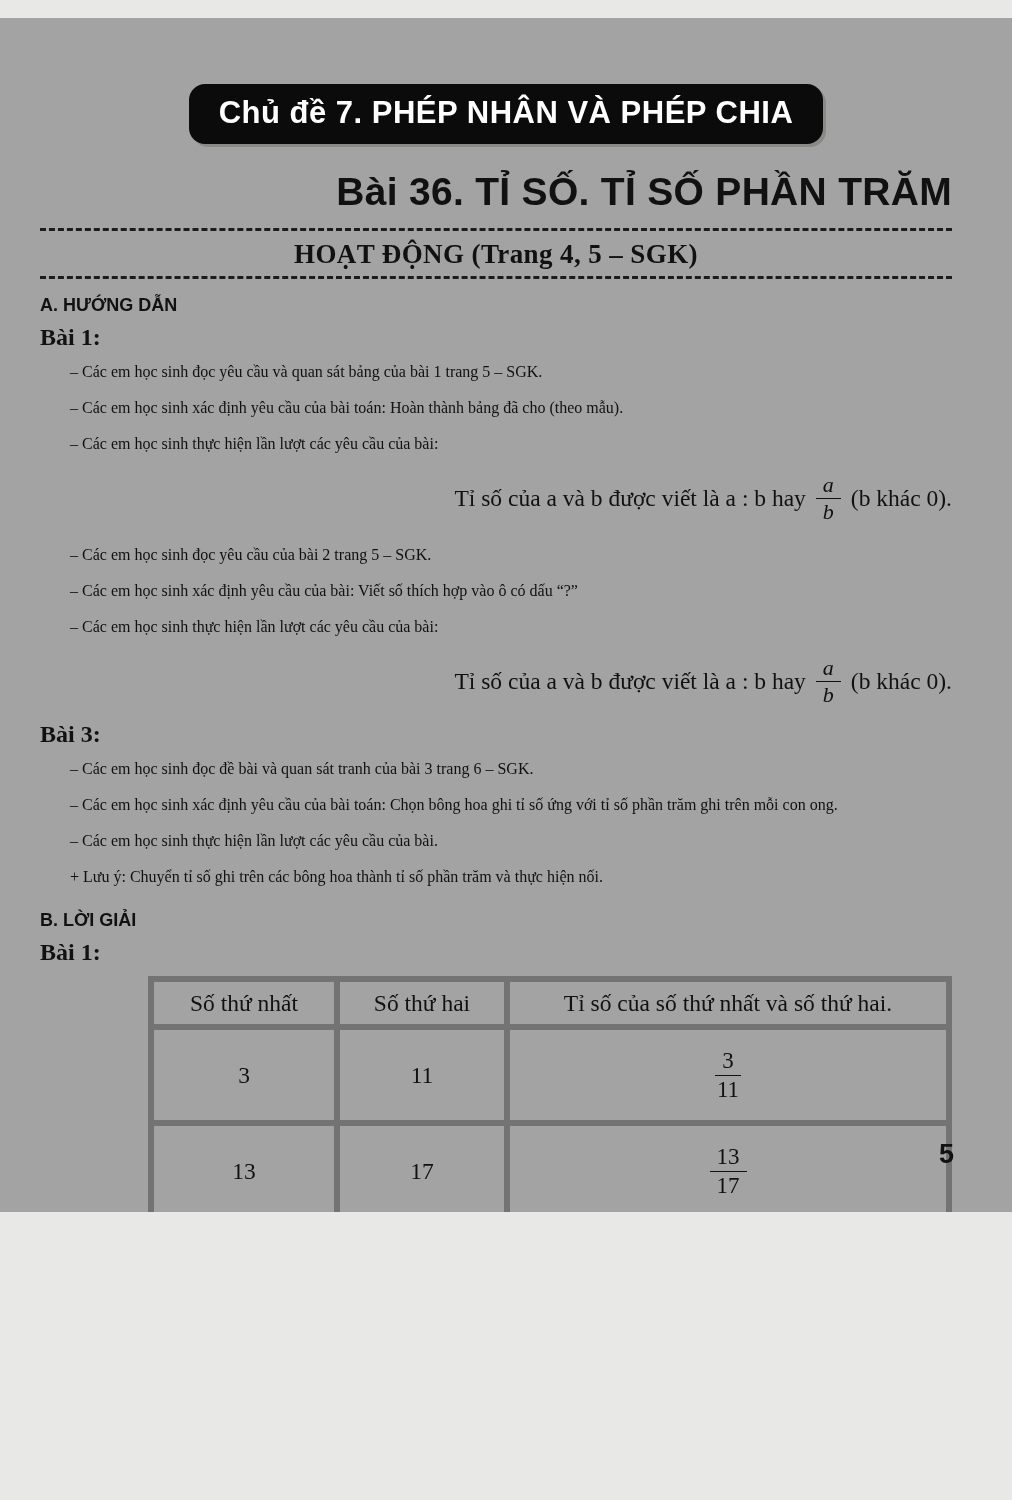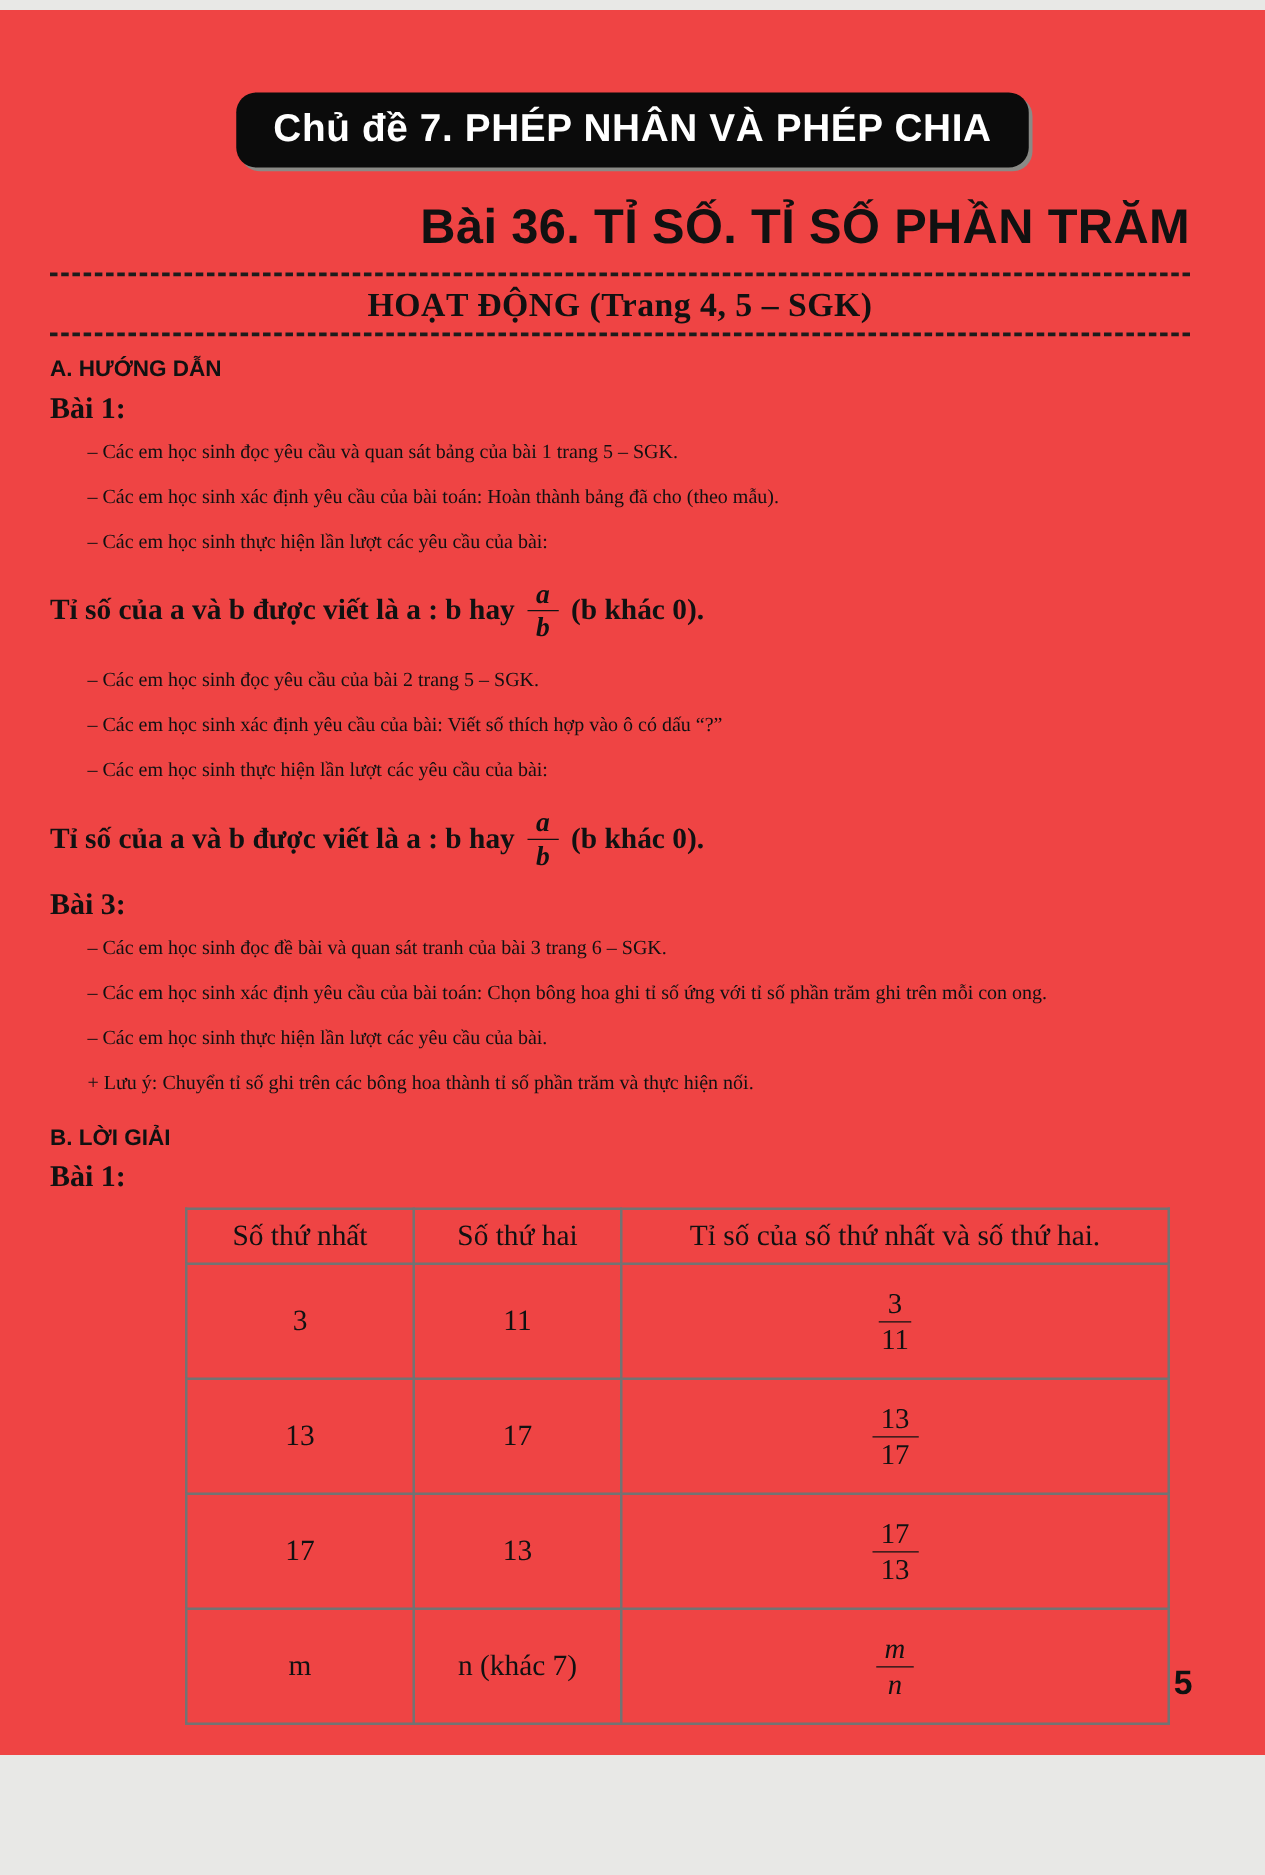--- a/index.html
+++ b/index.html
@@ -1,20 +1,20 @@
 <!DOCTYPE html>
 <html><head>
 <meta charset="utf-8">
 <style>
   html,body{margin:0;padding:0;background:#e8e8e6;}
   .page{
     position:relative;
-    width:1012px;height:1396px;
-    margin:8px auto;
-    background:#ef4444;
+    width:1012px;height:1194px;
+    margin:18px auto;
+    background:#a3a3a3;
     font-family:"Liberation Serif", serif;
     color:#111;
     overflow:hidden;
     box-sizing:border-box;
   }
   .content{padding:0 60px 0 40px;}
 
   
   .banner-wrap{display:flex;justify-content:center;padding-top:66px;}
   .banner{
@@ -67,47 +67,46 @@
   p.line{
     font-size:16px;
     line-height:34px;
     text-align:justify;
     text-indent:30px;
     margin:0 0 2px 0;
   }
 
   .formula{
     display:flex;
-    justify-content:flex-start;
+    justify-content:flex-end;
     align-items:center;
     gap:10px;
     font-size:23.5px;
     margin:12px 0 14px 0;
-    font-weight:bold;
   }
   .frac{
     display:inline-flex;
     flex-direction:column;
     align-items:center;
     font-style:italic;
     font-size:22px;
     line-height:24px;
     vertical-align:middle;
   }
   .frac .num{border-bottom:1.6px solid #111;padding:0 7px 1px 7px;}
   .frac .den{padding-top:1px;}
 
   
   .table-wrap{margin:10px 0 0 108px;}
   table.result{
     border-collapse:collapse;
     font-size:23.5px;
   }
   table.result th, table.result td{
-    border:2px solid #737373;
+    border:6px solid #737373;
     text-align:center;
     vertical-align:middle;
     padding:2px 10px;
   }
   table.result th{
     font-weight:normal;
     font-size:23.5px;
     height:38px;
     padding:2px 14px;
   }

